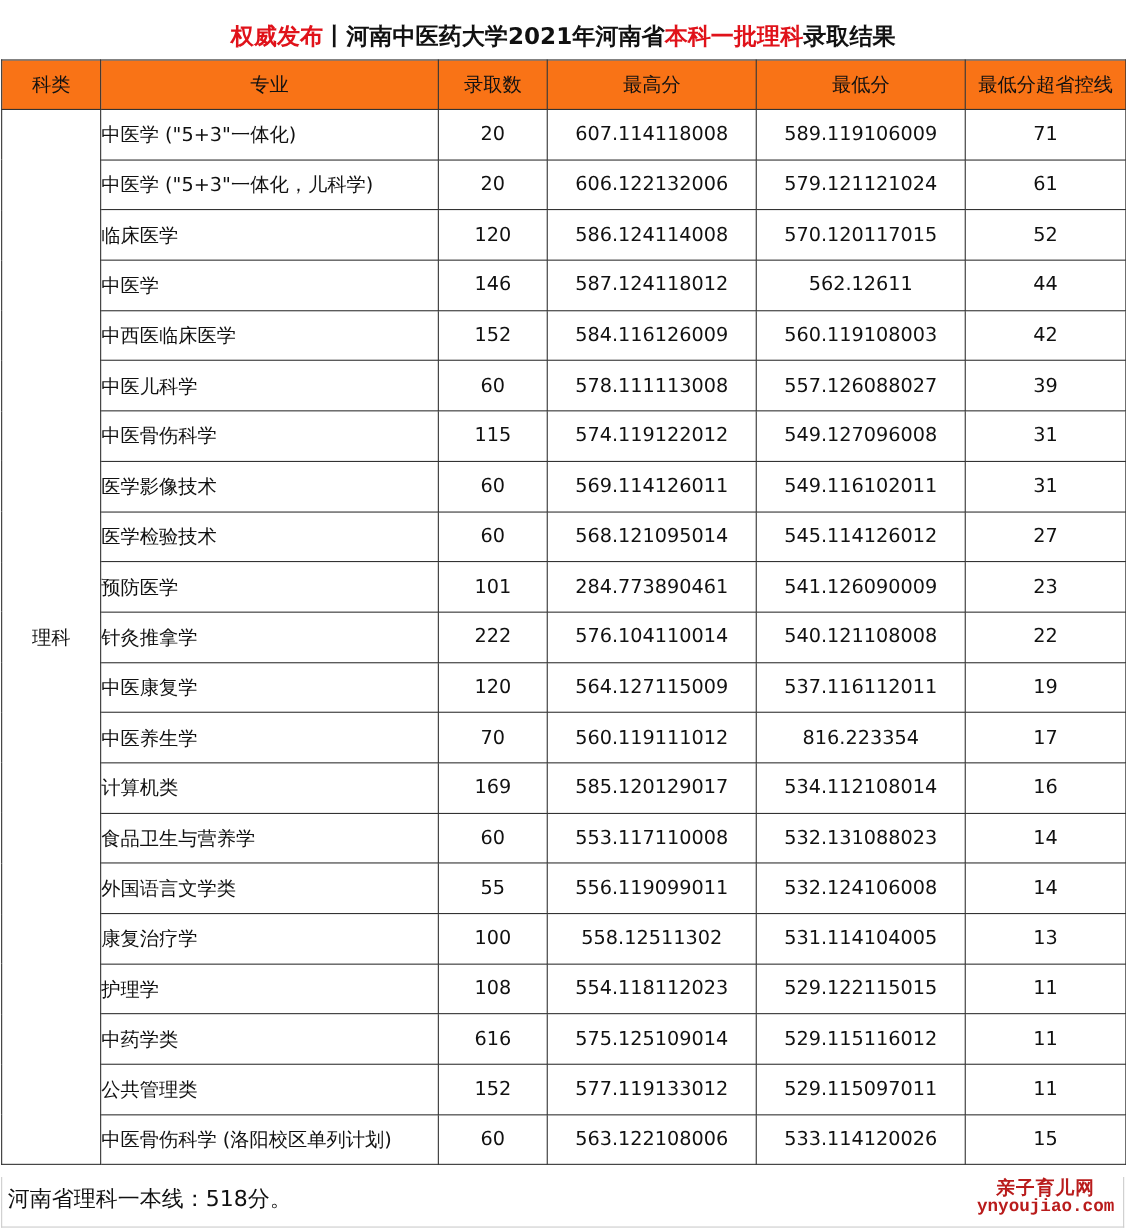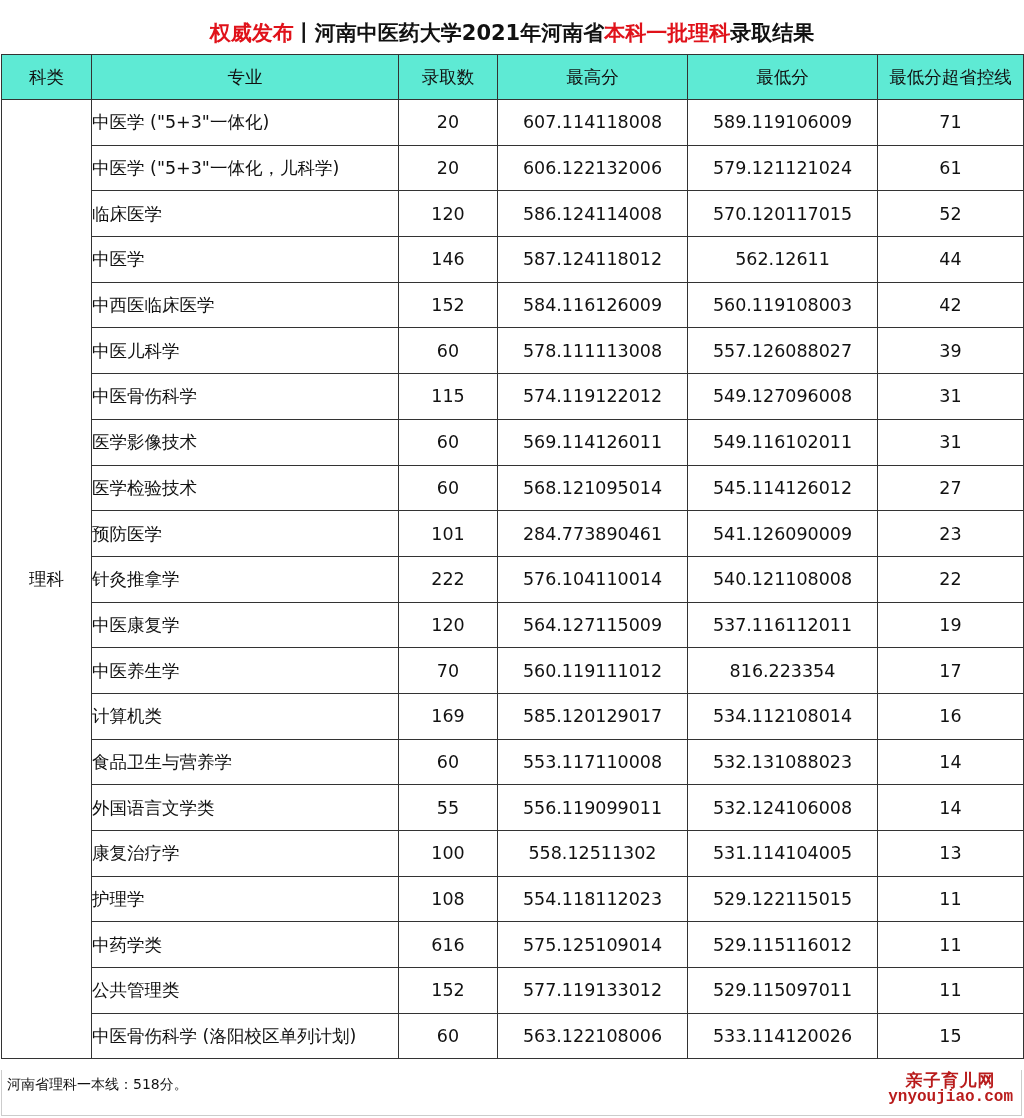--- a/index.html
+++ b/index.html
@@ -7,26 +7,26 @@
            font-family: "DejaVu Sans", "Liberation Sans", sans-serif; color: #111; }
     .title { position: absolute; top: 0; left: 0; width: 1024px; height: 65px;
              display: flex; align-items: center; justify-content: center;
              font-size: 21px; font-weight: bold; letter-spacing: 0px; }
     .title .red { color: #e0121a; }
     .title .black { color: #111111; }
     table.main { position: absolute; top: 54px; left: 1px; width: 1022px;
                  border-collapse: collapse; table-layout: fixed; }
     table.main th, table.main td { border: 1.5px solid #333; font-size: 17.5px;
                  font-weight: normal; height: 44.7px; padding: 0; }
-    table.main th { background: #5eead4; height: 44px; text-align: center; }
+    table.main th { background: #f97316; height: 44px; text-align: center; }
     td.c { text-align: center; }
     td.l { text-align: left; padding-left: 4px; white-space: nowrap; }
     .footer { position: absolute; top: 1070px; left: 1px; width: 1021px; height: 46px;
               border: 1px solid #ccc; border-top: none; box-sizing: border-box; }
-    .footer .note { position: absolute; left: 5px; top: 6px; font-size: 14px; color: #111; }
+    .footer .note { position: absolute; left: 5px; top: 6px; font-size: 20px; color: #111; }
     .watermark { position: absolute; right: 8px; top: 2px; text-align: center;
                  color: #b91c1c; font-weight: bold; line-height: 1.0; }
     .watermark .cn { font-size: 17px; letter-spacing: 1px; }
     .watermark .en { font-family: Liberation Mono, monospace; font-size: 16px; }
   </style>
 </head>
 <body>
 
 <div class="title">
   <span class="red">权威发布</span>

